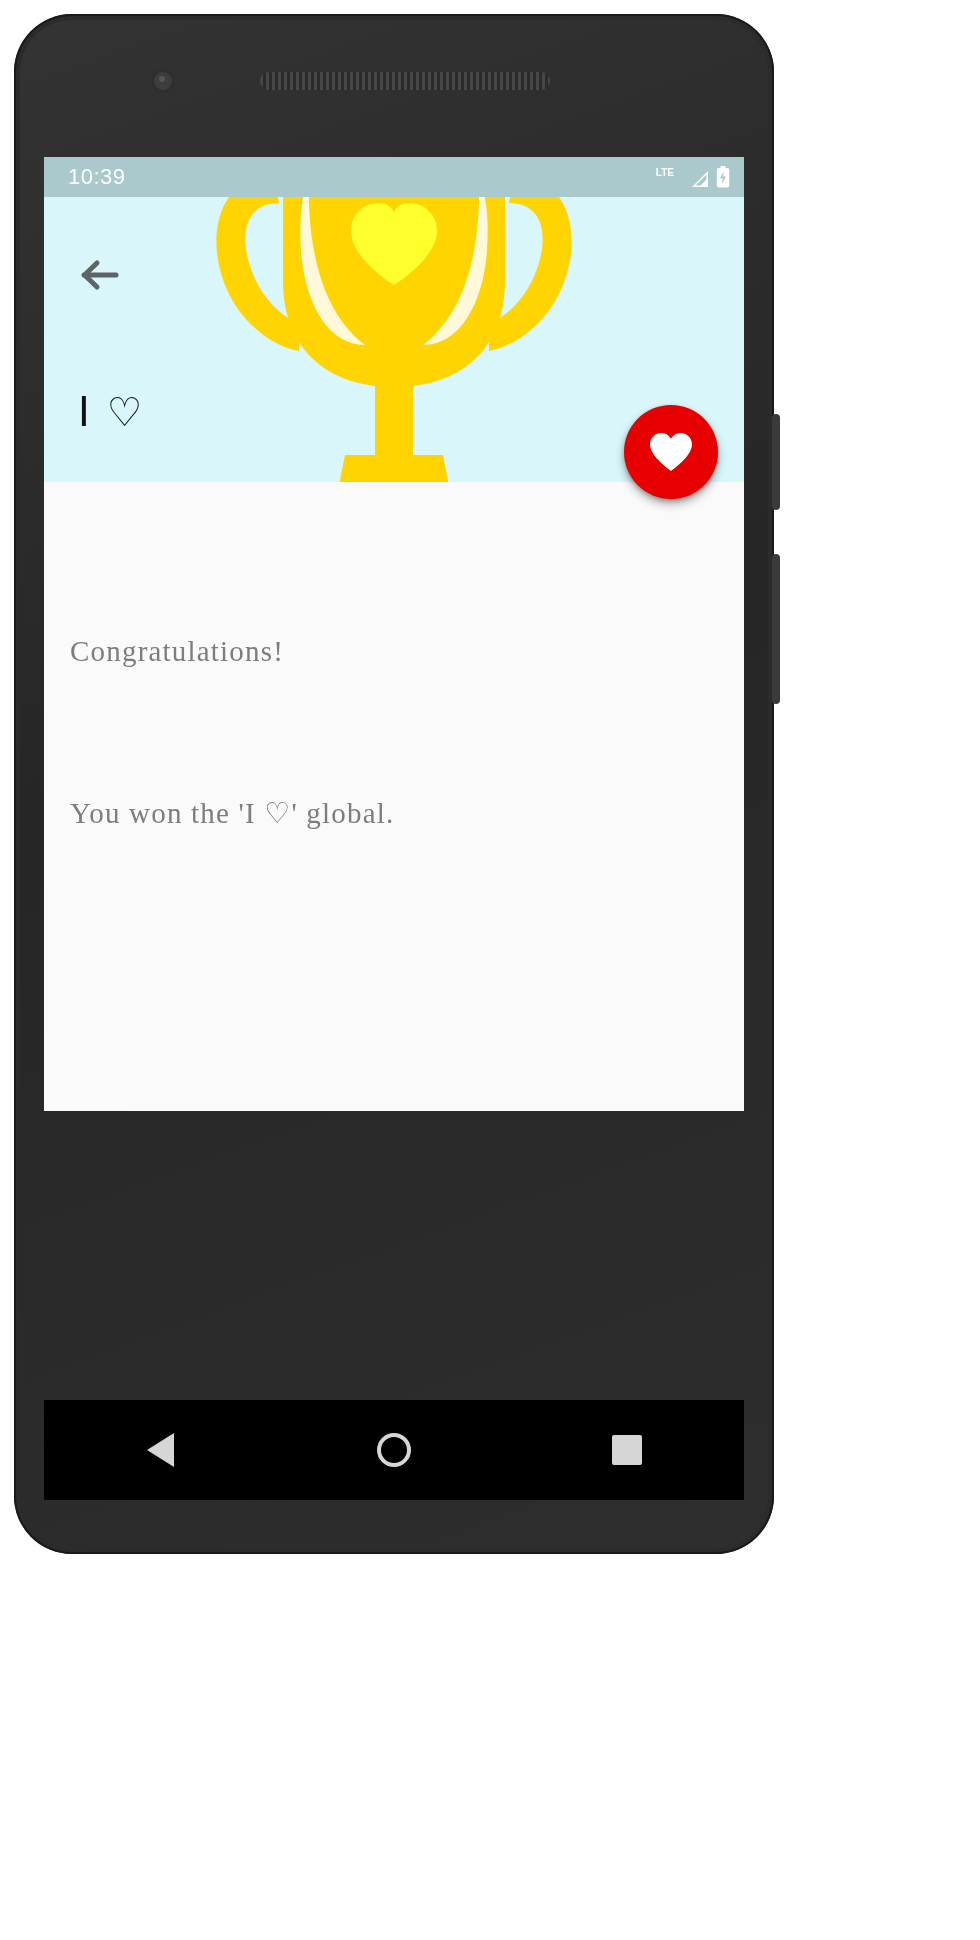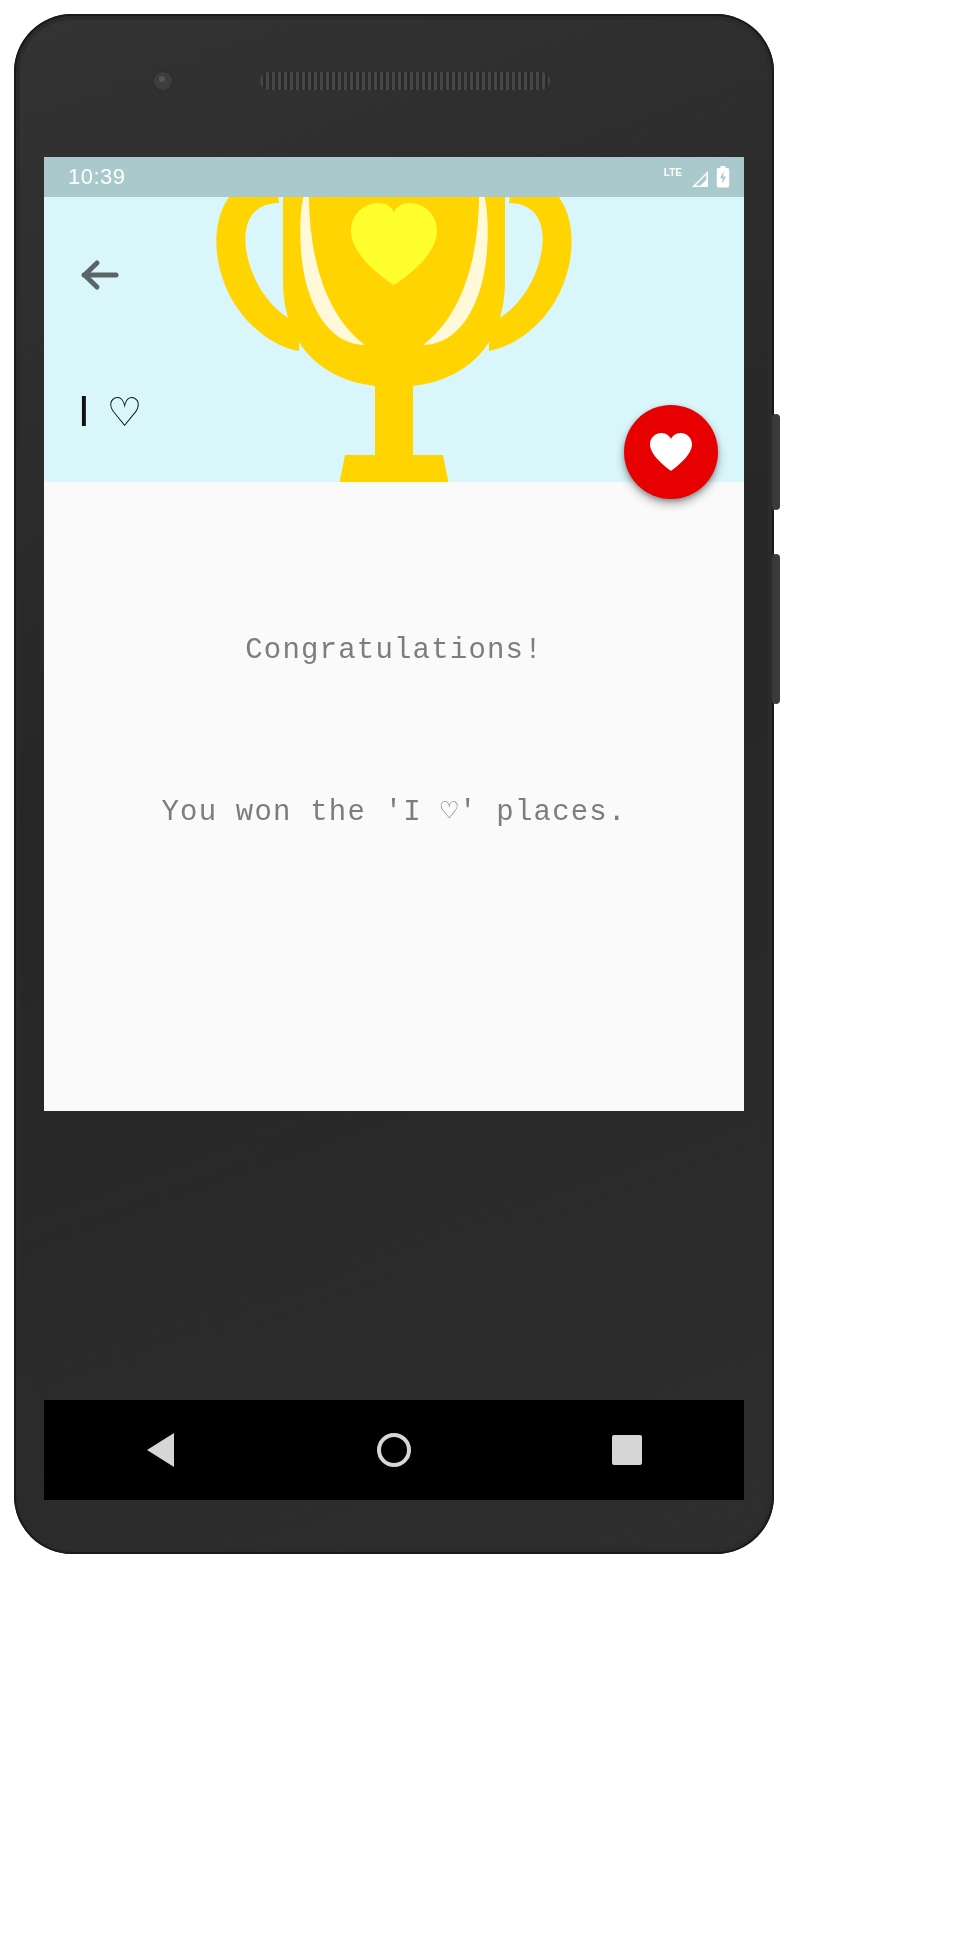--- a/index.html
+++ b/index.html
@@ -66,21 +66,20 @@
     opacity:.85;
   }
 
   
   .screen{
     position:absolute;
     left:44px; top:157px;
     width:700px; height:954px;
     background:#fafafa;
     overflow:hidden;
-    text-align:center;
   }
 
   
   .statusbar{
     position:relative;
     height:40px;
     background:#a9c9cc;
     display:flex; align-items:center;
     padding:0 14px 0 24px;
     color:#ffffff;
@@ -91,21 +90,21 @@
     color:#ffffff;
   }
   .status-right{
     margin-left:auto;
     display:flex; align-items:flex-end; gap:7px;
   }
   .lte-wrap{ position:relative; display:flex; align-items:flex-end; }
   .lte-label{
     font-family:"Liberation Sans", sans-serif;
     font-size:10px; font-weight:700; line-height:1;
-    color:#ffffff; margin-right:7px; margin-bottom:10px;
+    color:#ffffff; margin-right:15px; margin-bottom:10px;
   }
   .sig{ width:20px; height:18px; position:relative; }
   .sig svg{ display:block; }
   .batt{ width:14px; height:22px; position:relative; }
   .batt svg{ display:block; }
 
   
   .hero{
     position:relative;
     height:285px;
@@ -154,21 +153,21 @@
 
   
   .content{
     position:relative;
     background:#fafafa;
     padding:34px 26px 0 26px;
     height:918px;
     overflow:hidden;
   }
   .hand{
-    font-family:Liberation Mono, monospace;
+    font-family:Liberation Serif, serif;
     font-size:29px;
     line-height:54px;
     color:#7d7d7d;
     letter-spacing:1.2px;
     font-weight:300;
     white-space:pre-wrap;
     word-break:normal;
   }
   .para{ margin:0; }
   .gap{ height:54px; }
@@ -271,21 +270,21 @@
 
     <div class="fab">
       <svg width="46" height="42" viewBox="0 0 46 42">
         <path d="M23 40 C23 40 2 25.5 2 13.5 C2 6.5 7.5 2 13.5 2 C18 2 21.5 4.8 23 8 C24.5 4.8 28 2 32.5 2 C38.5 2 44 6.5 44 13.5 C44 25.5 23 40 23 40 Z" fill="#ffffff"></path>
       </svg>
     </div>
 
     <div class="content">
       <div class="hand">
         <p class="para">Congratulations!</p>
-        <p class="para">You won the 'I ♡' places.</p>
+        <p class="para">You won the 'I ♡' global.</p>
         <div class="gap"></div>
         
         
         
         
         
         
         
       </div>
     </div>

